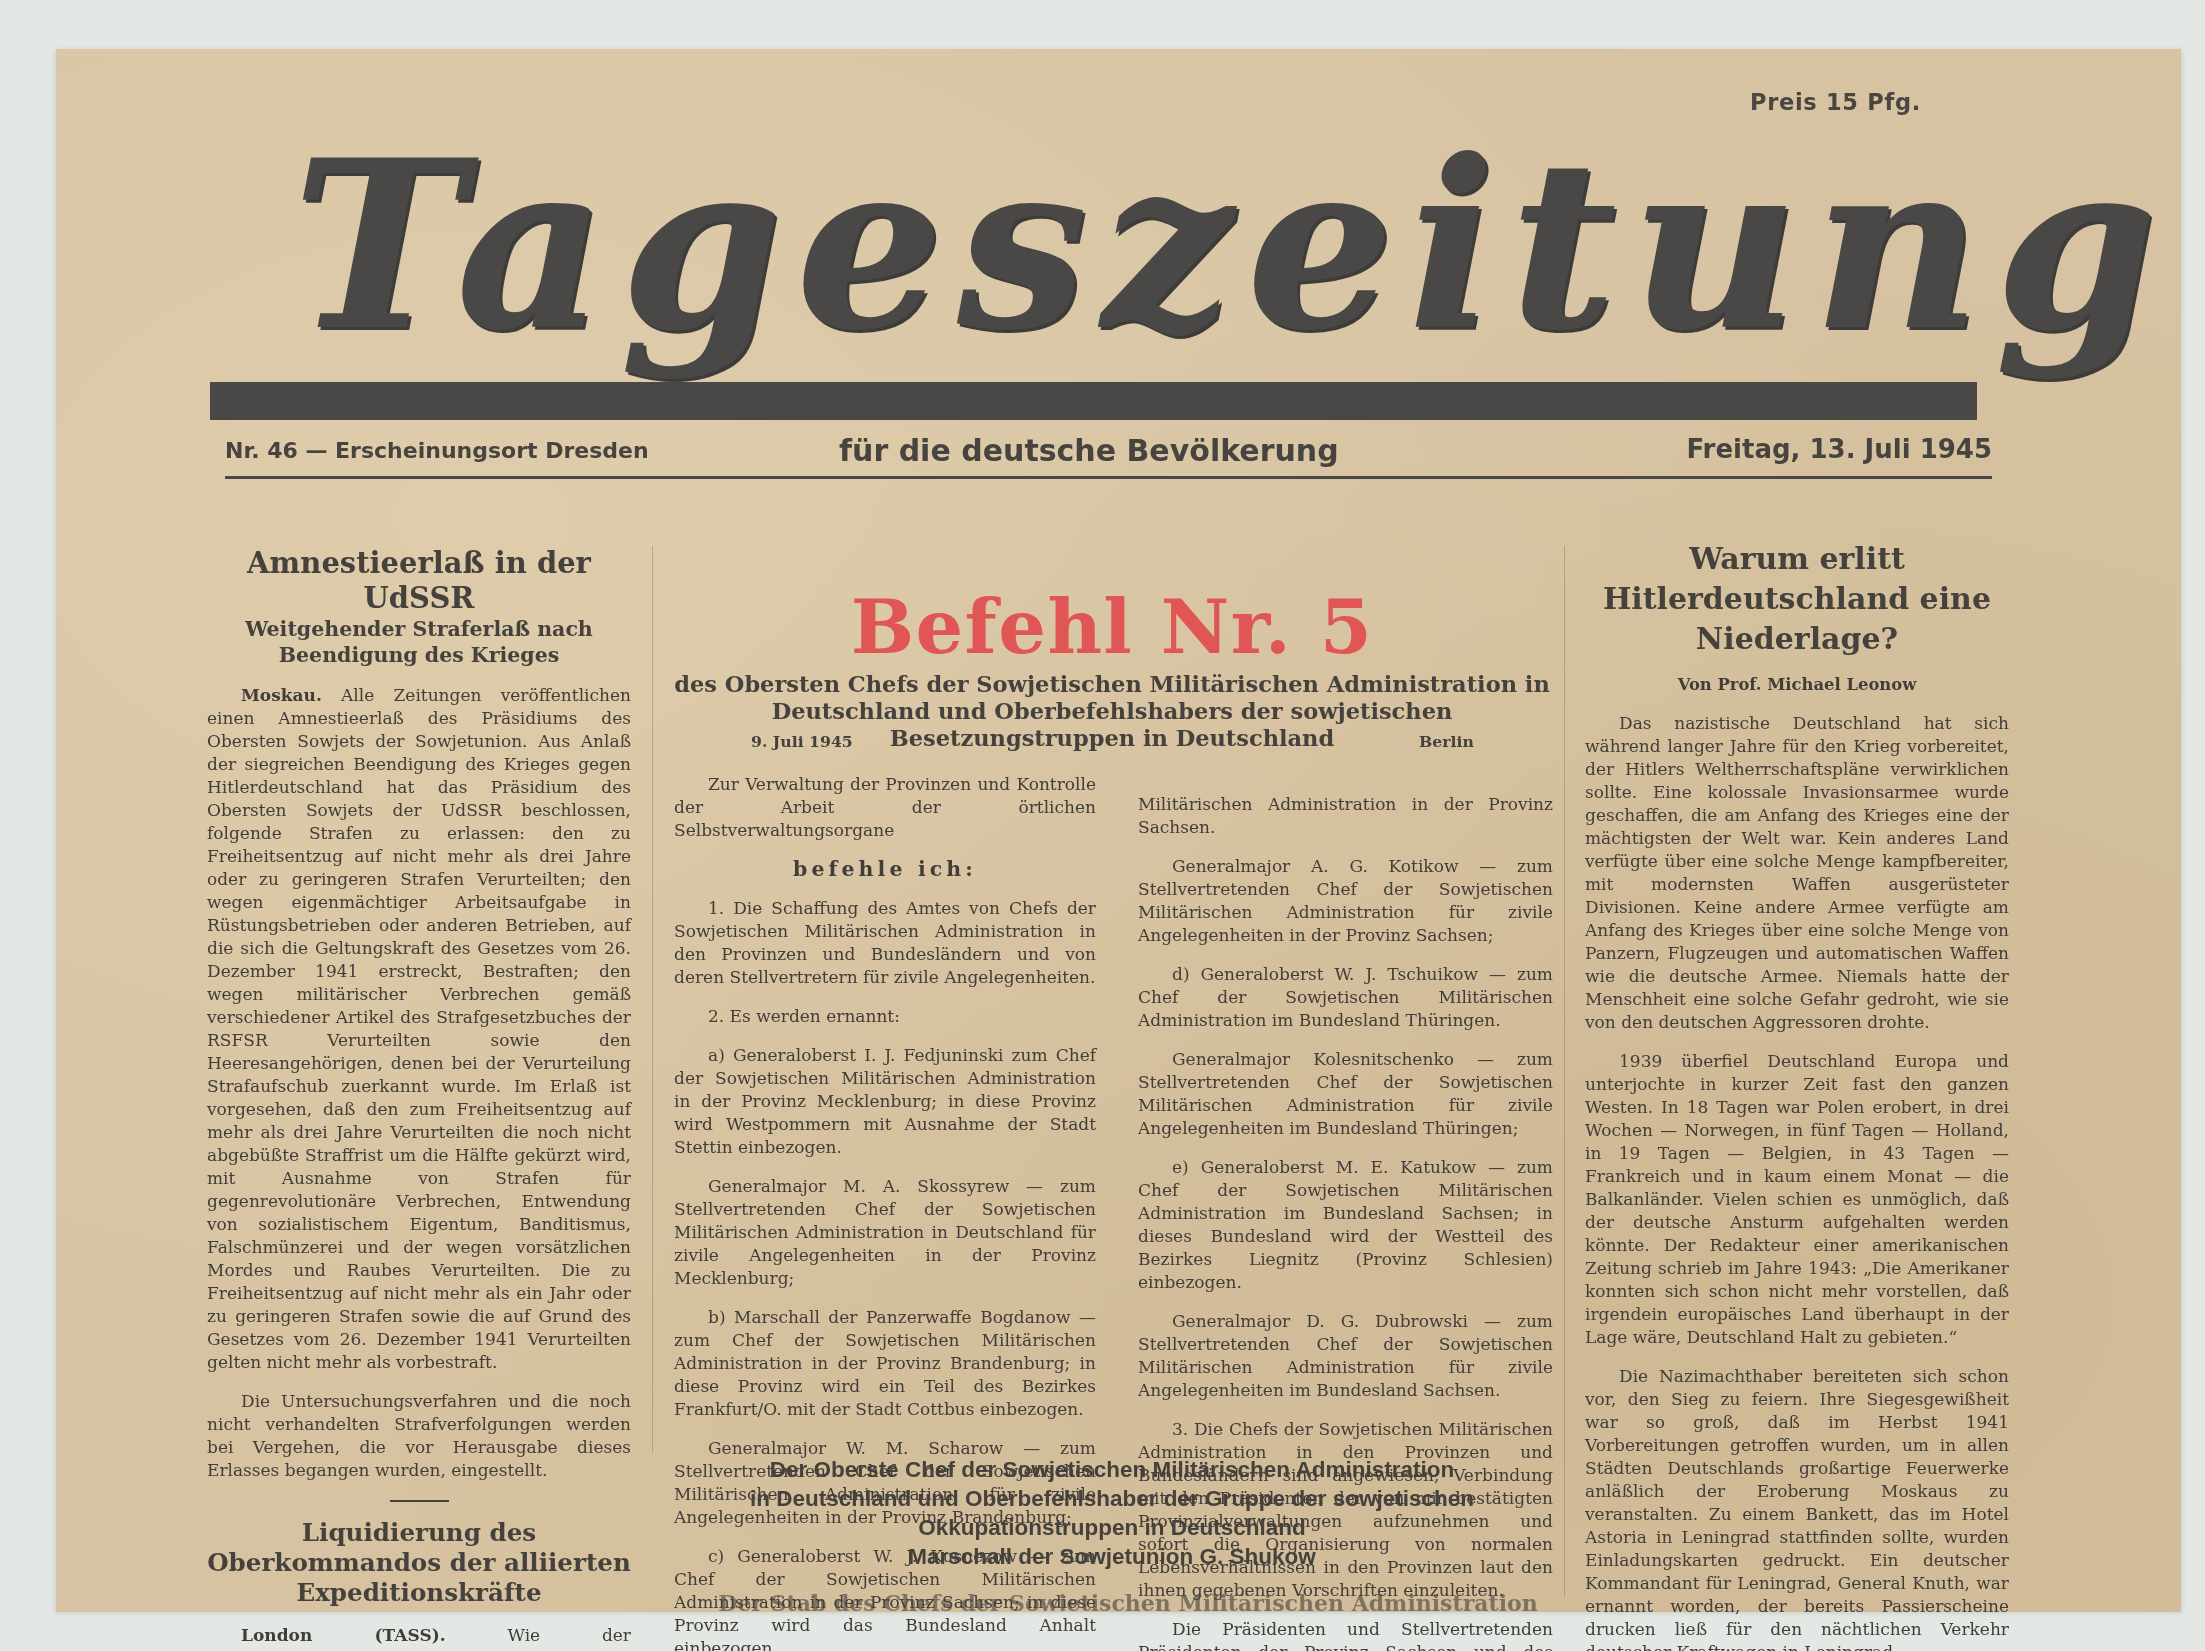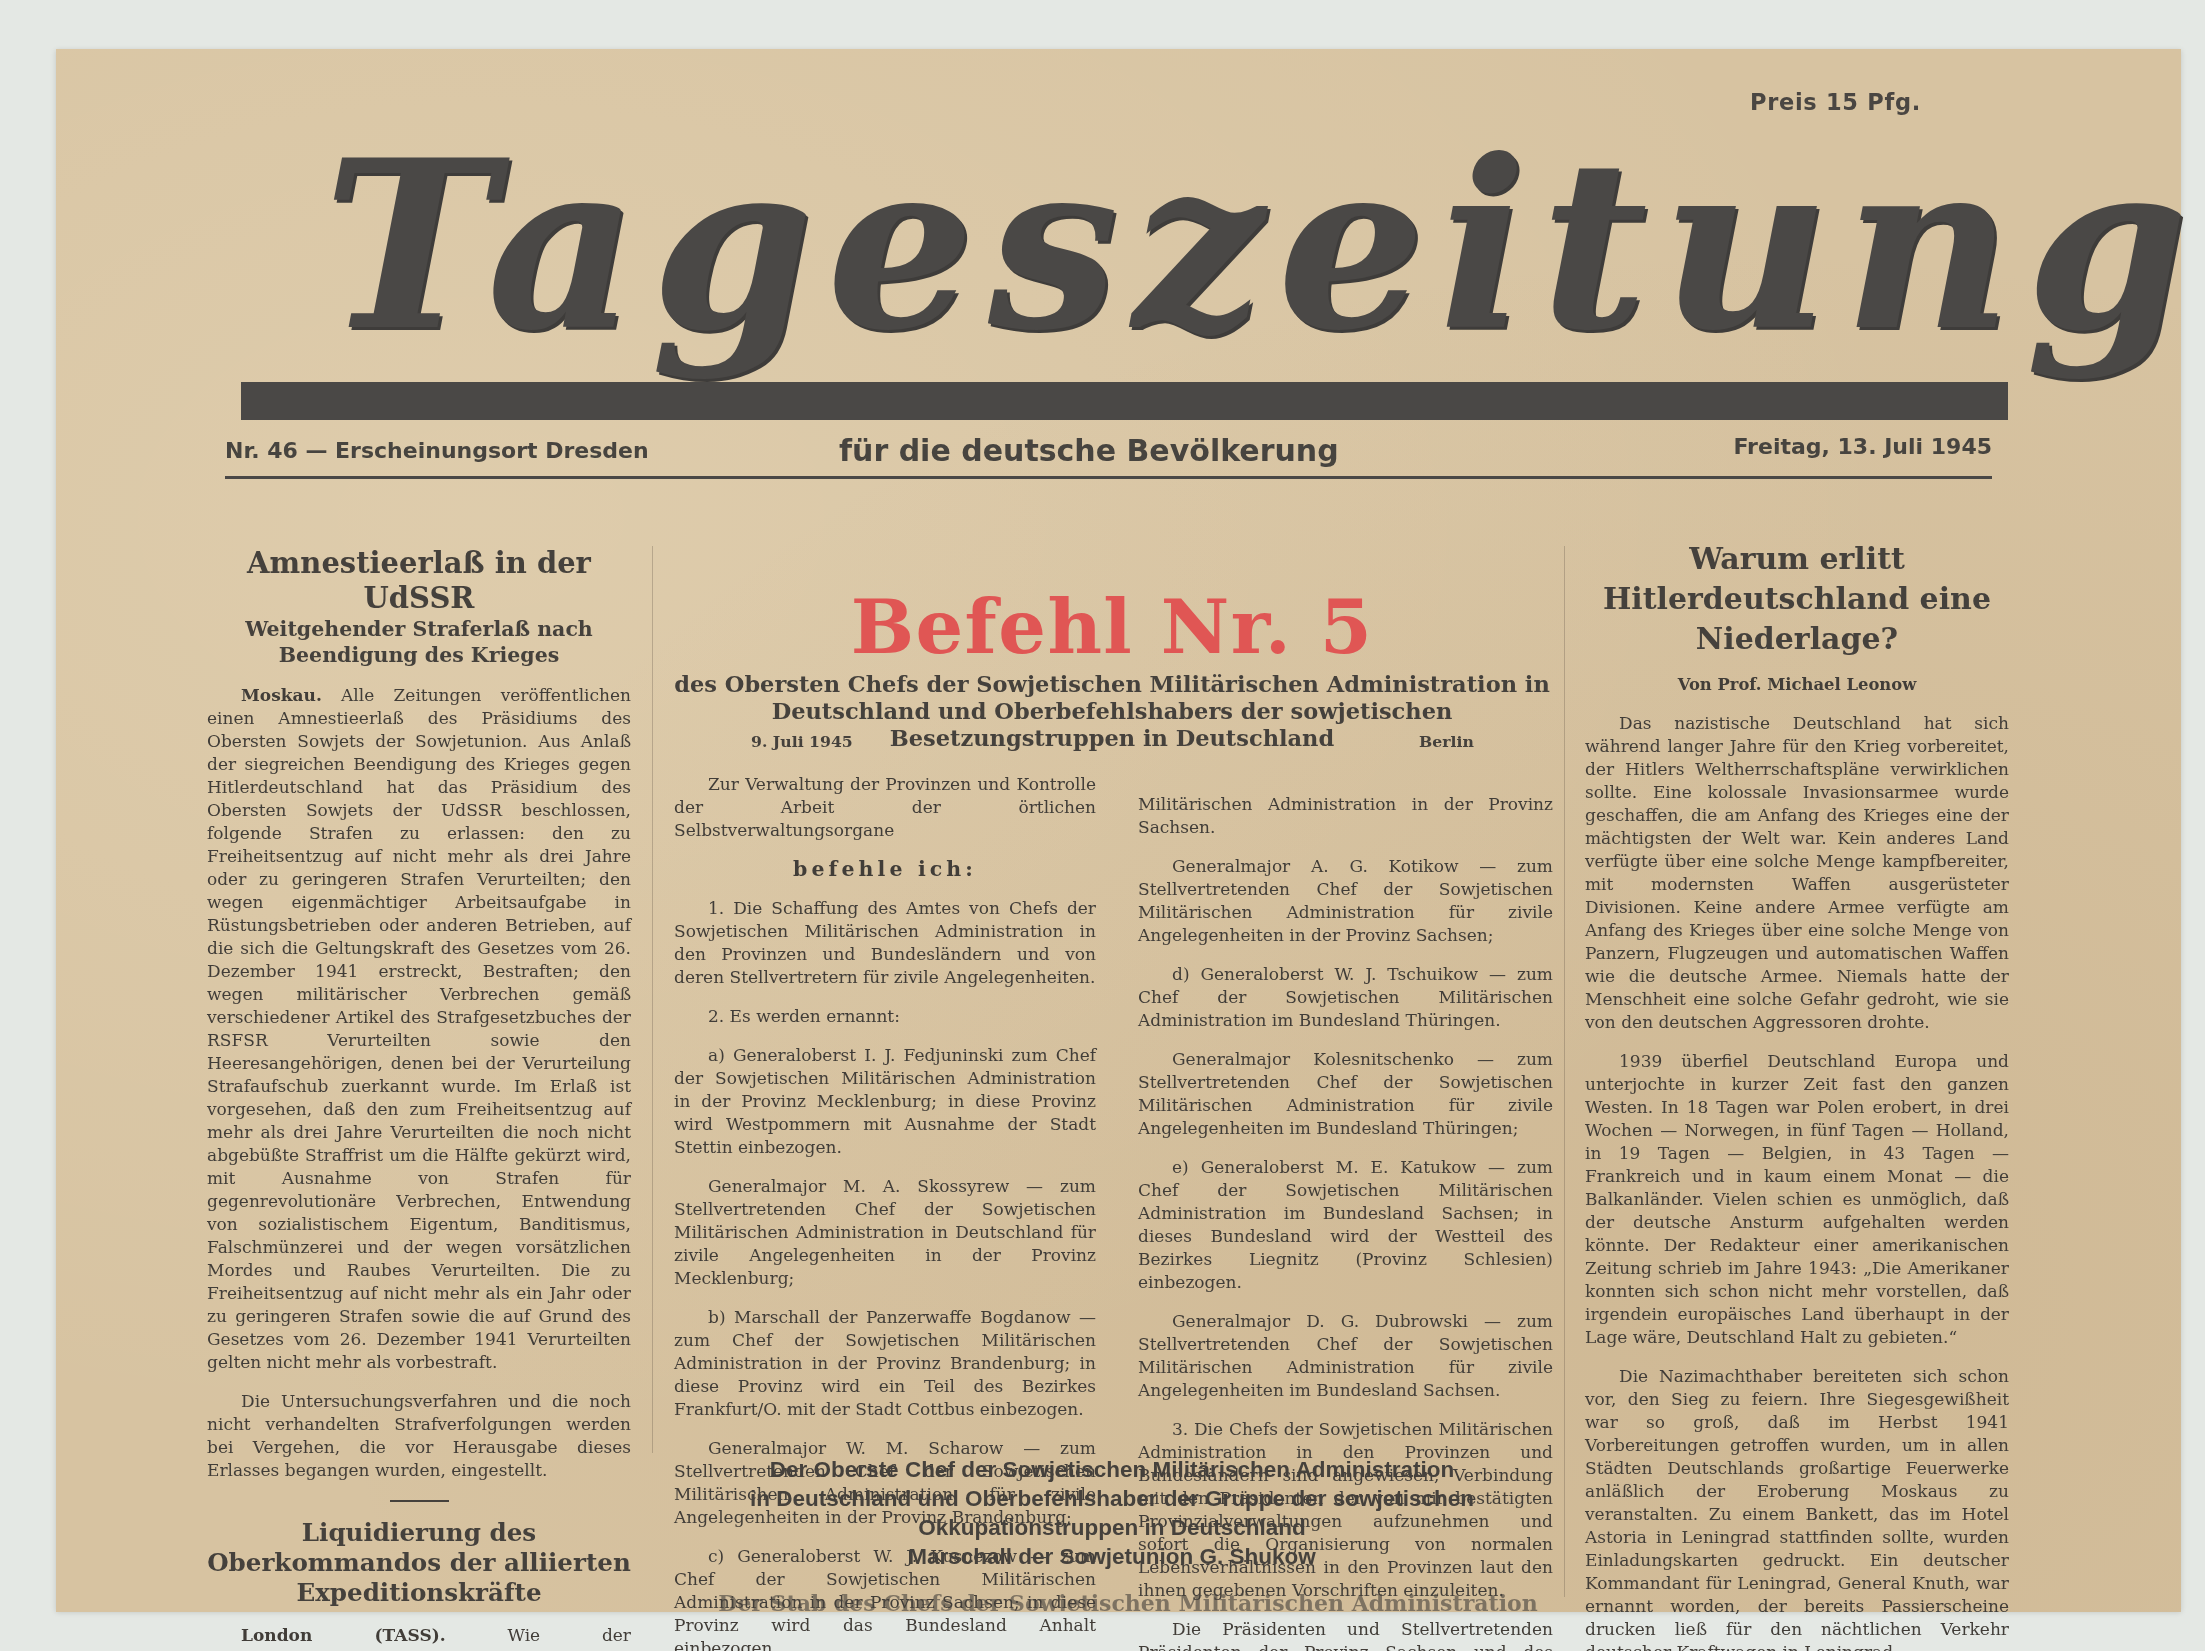--- a/index.html
+++ b/index.html
@@ -15,38 +15,38 @@
     background-image:
       radial-gradient(ellipse at 20% 30%, rgba(255,245,220,0.18), transparent 60%),
       radial-gradient(ellipse at 80% 80%, rgba(150,110,60,0.12), transparent 60%);
     box-shadow:0 1.4px 5.5px rgba(0,0,0,0.15);
   }
   .price{
     position:absolute;left:1750px;top:89px;font-family:"DejaVu Sans",sans-serif;
     font-weight:bold;font-size:22.5px;color:#4a4642;letter-spacing:0.7px;
   }
   .masthead{
-    position:absolute;left:241px;top:130px;width:1767px;height:300px;
+    position:absolute;left:210px;top:130px;width:1767px;height:300px;
   }
   .masthead-title{
     position:absolute;left:82px;top:0px;font-family:"DejaVu Serif",serif;
     font-weight:bold;font-size:232px;letter-spacing:13.6px;color:#4a4846;
     line-height:1;white-space:nowrap;font-style:italic;
     text-shadow:2.7px 2.7px 0 #3e3c3a;
   }
   .masthead-bar{
     position:absolute;left:0;top:252px;width:1767px;height:38px;background:#4a4846;
   }
   .subline{
     position:absolute;left:225px;top:430px;width:1767px;height:41px;
     font-family:"DejaVu Sans",sans-serif;font-weight:bold;color:#47443f;
   }
   .subline .issue{position:absolute;left:0;top:8.2px;font-size:22px;}
   .subline .tagline{position:absolute;left:614px;top:2.7px;font-size:30px;}
-  .subline .date{position:absolute;right:0;top:4.1px;font-size:22px;}
+  .subline .date{position:absolute;right:0;top:4.1px;font-size:26px;}
   .rule{position:absolute;left:225px;top:476px;width:1767px;height:3.4px;background:#4a4846;}
 
   .col{position:absolute;font-size:17px;line-height:23px;text-align:justify;color:#413d38;}
   .col p{margin:16px;text-indent:34px;}
   .col p.noindent{text-indent:0;}
   .h-head{font-family:"DejaVu Serif",serif;font-weight:bold;text-align:center;color:#45413c;}
   .dateline{font-weight:bold;}
 
   .col-left{left:191px;top:546px;width:456px;}
   .col-left .h1{font-size:29px;line-height:35px;}

